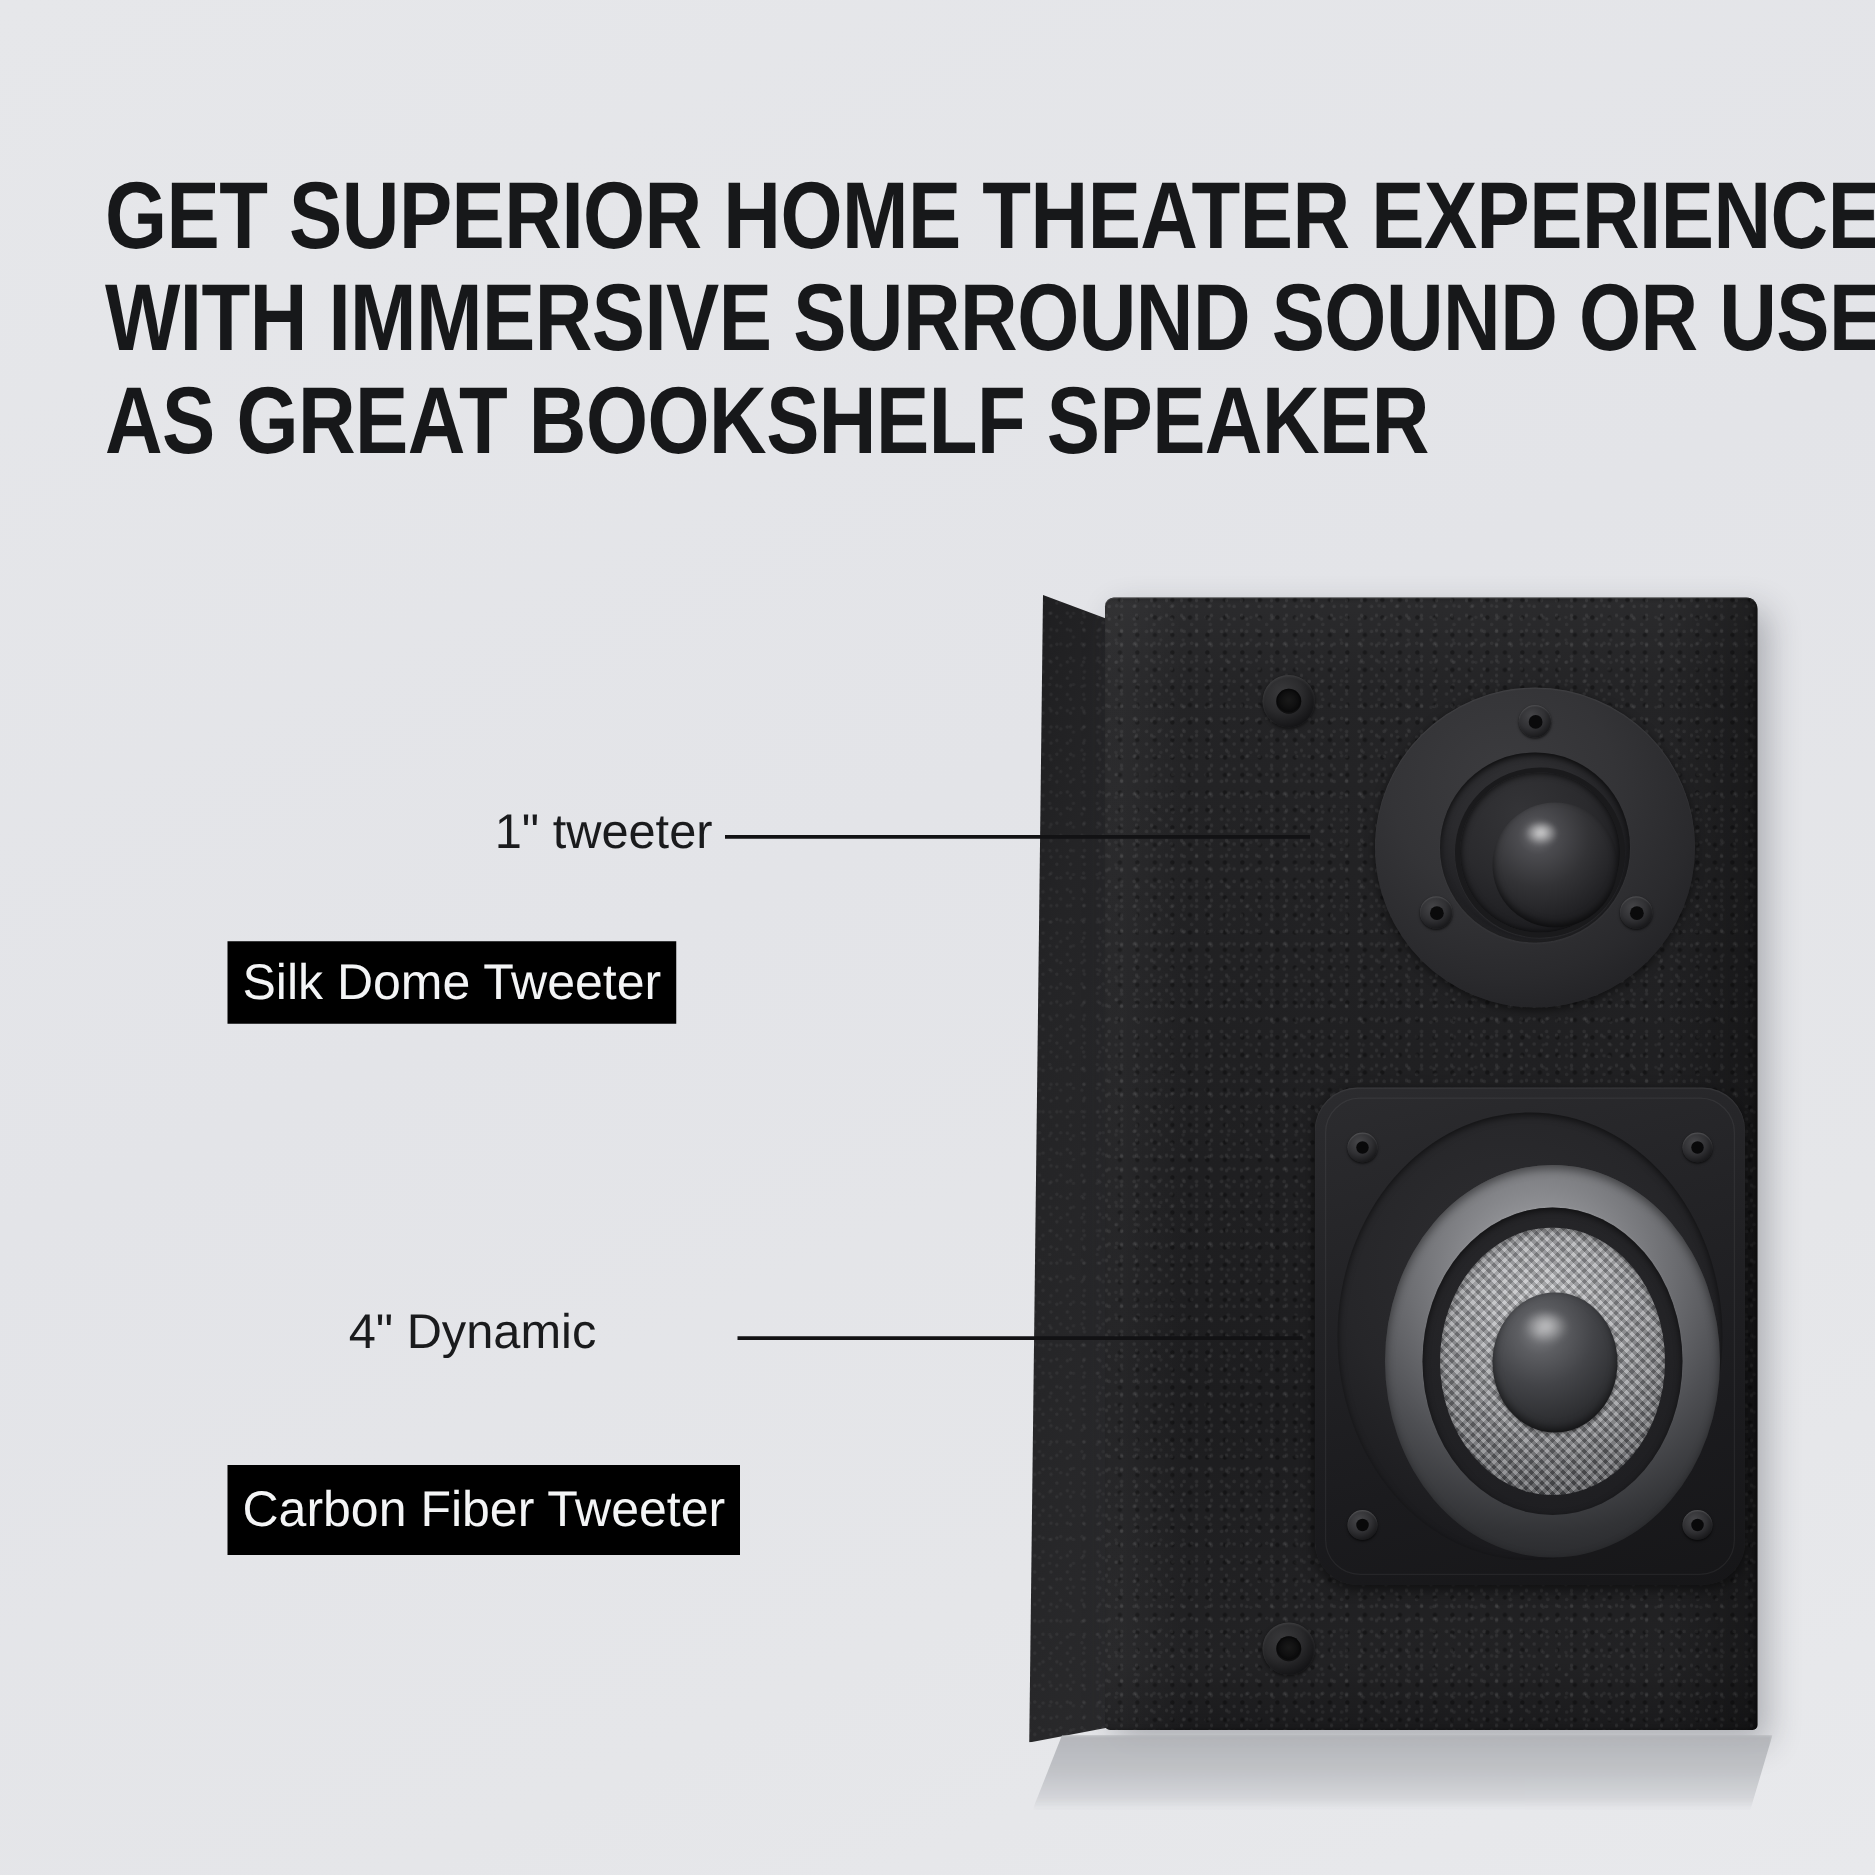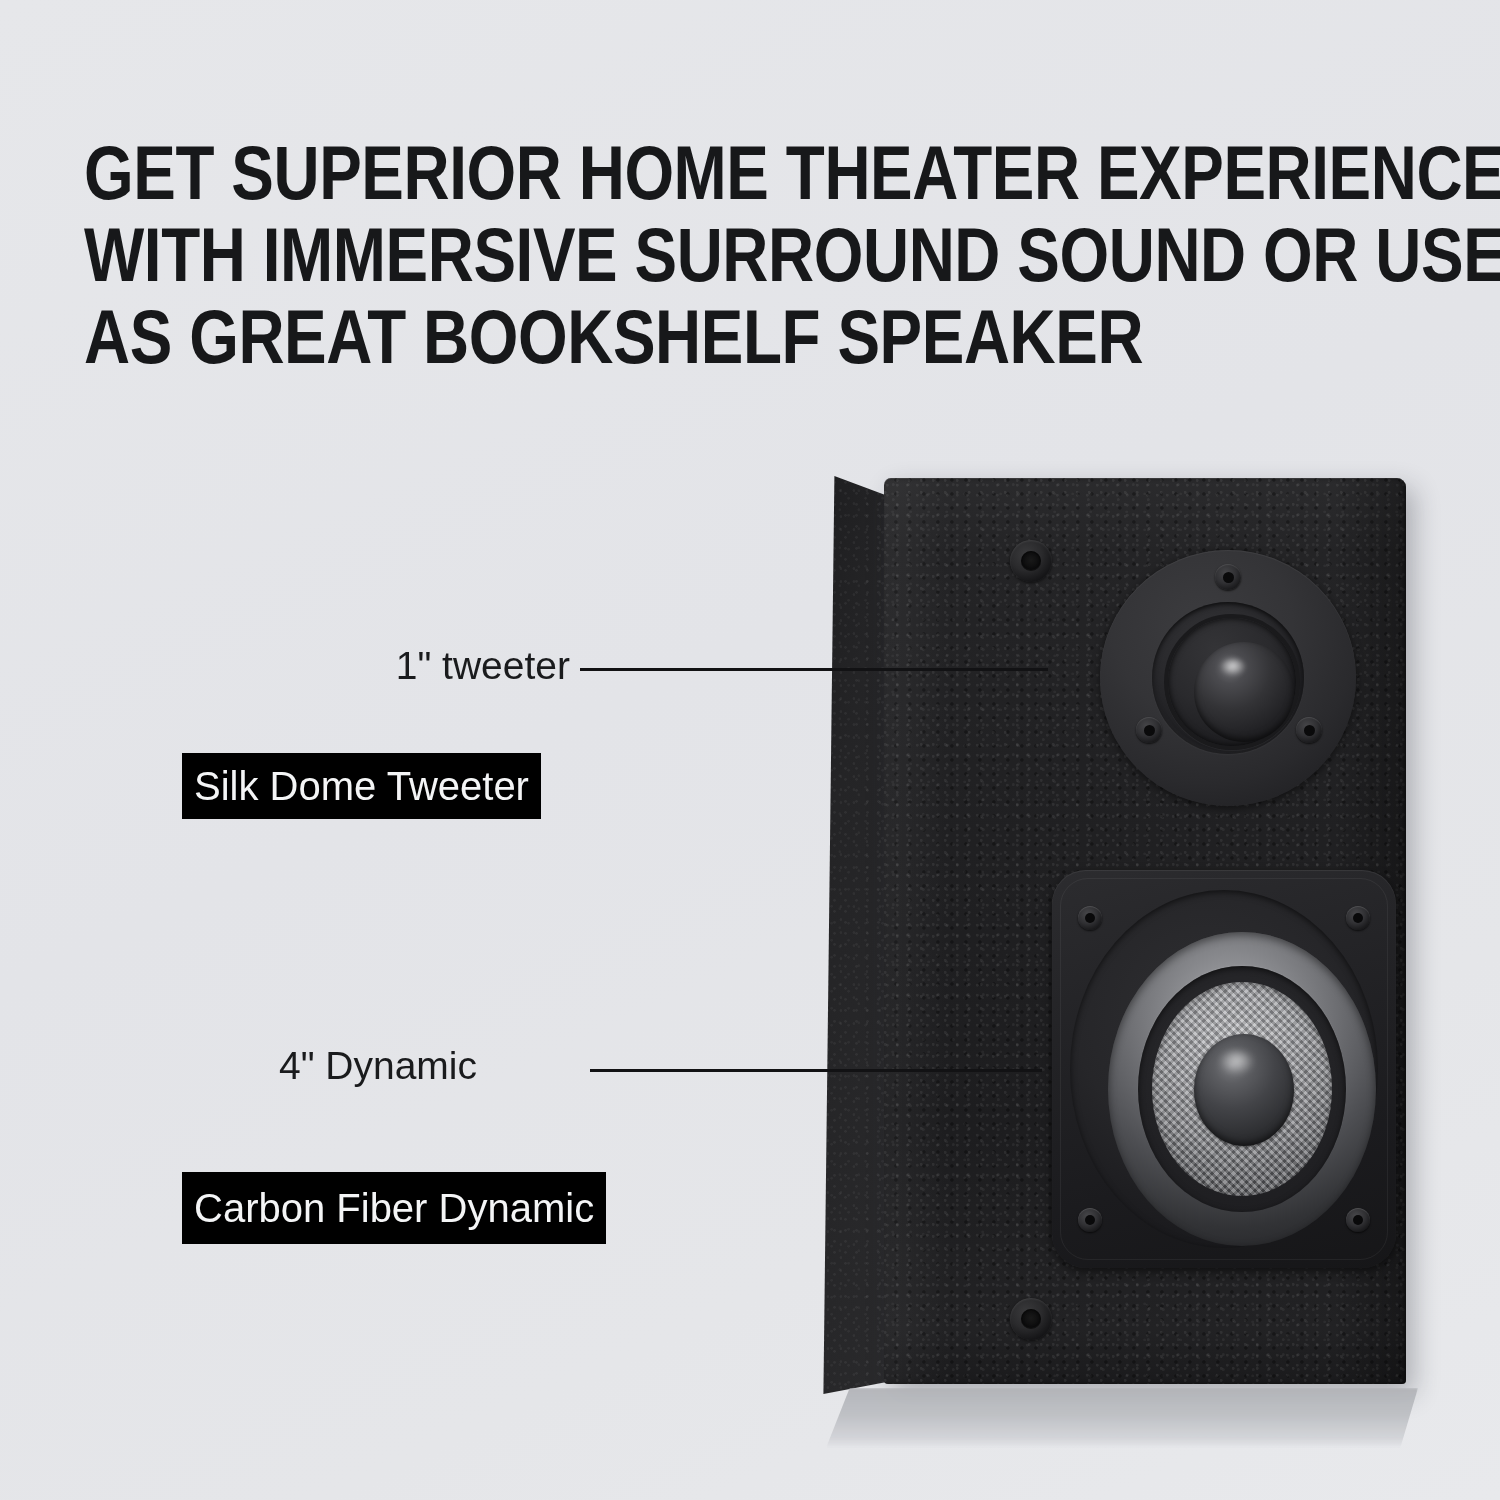--- a/index.html
+++ b/index.html
@@ -413,15 +413,15 @@
   <div id="reflection"></div>
 
   <div class="leader" id="leader-tweeter"></div>
   <div class="callout-plain" id="tweeter-size-label">1" tweeter</div>
   <div class="callout-tag" id="tag-tweeter">Silk Dome Tweeter</div>
 
   <div class="leader" id="leader-woofer"></div>
   <div class="callout-plain" id="woofer-size-label">
     <span class="l1">4" Dynamic</span>
   </div>
-  <div class="callout-tag" id="tag-woofer">Carbon Fiber Dynamic</div>
+  <div class="callout-tag" id="tag-woofer">Carbon Fiber Tweeter</div>
 
 </div>
 
 </body></html>

